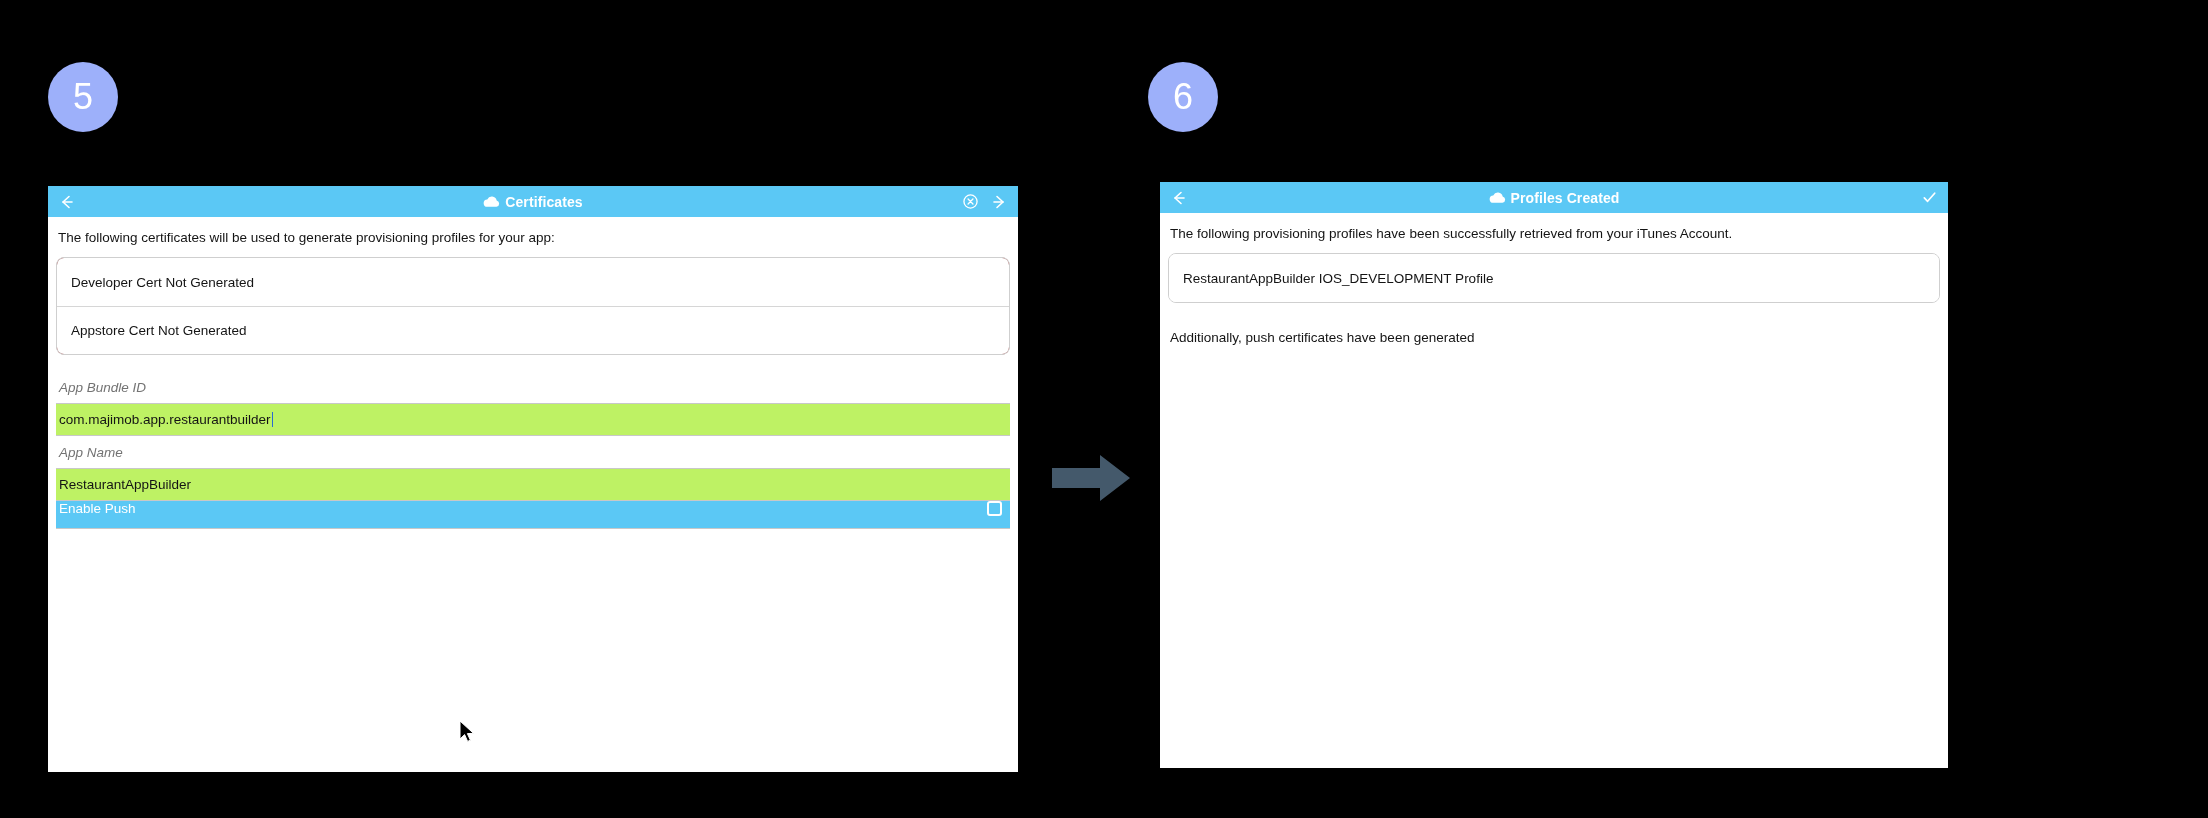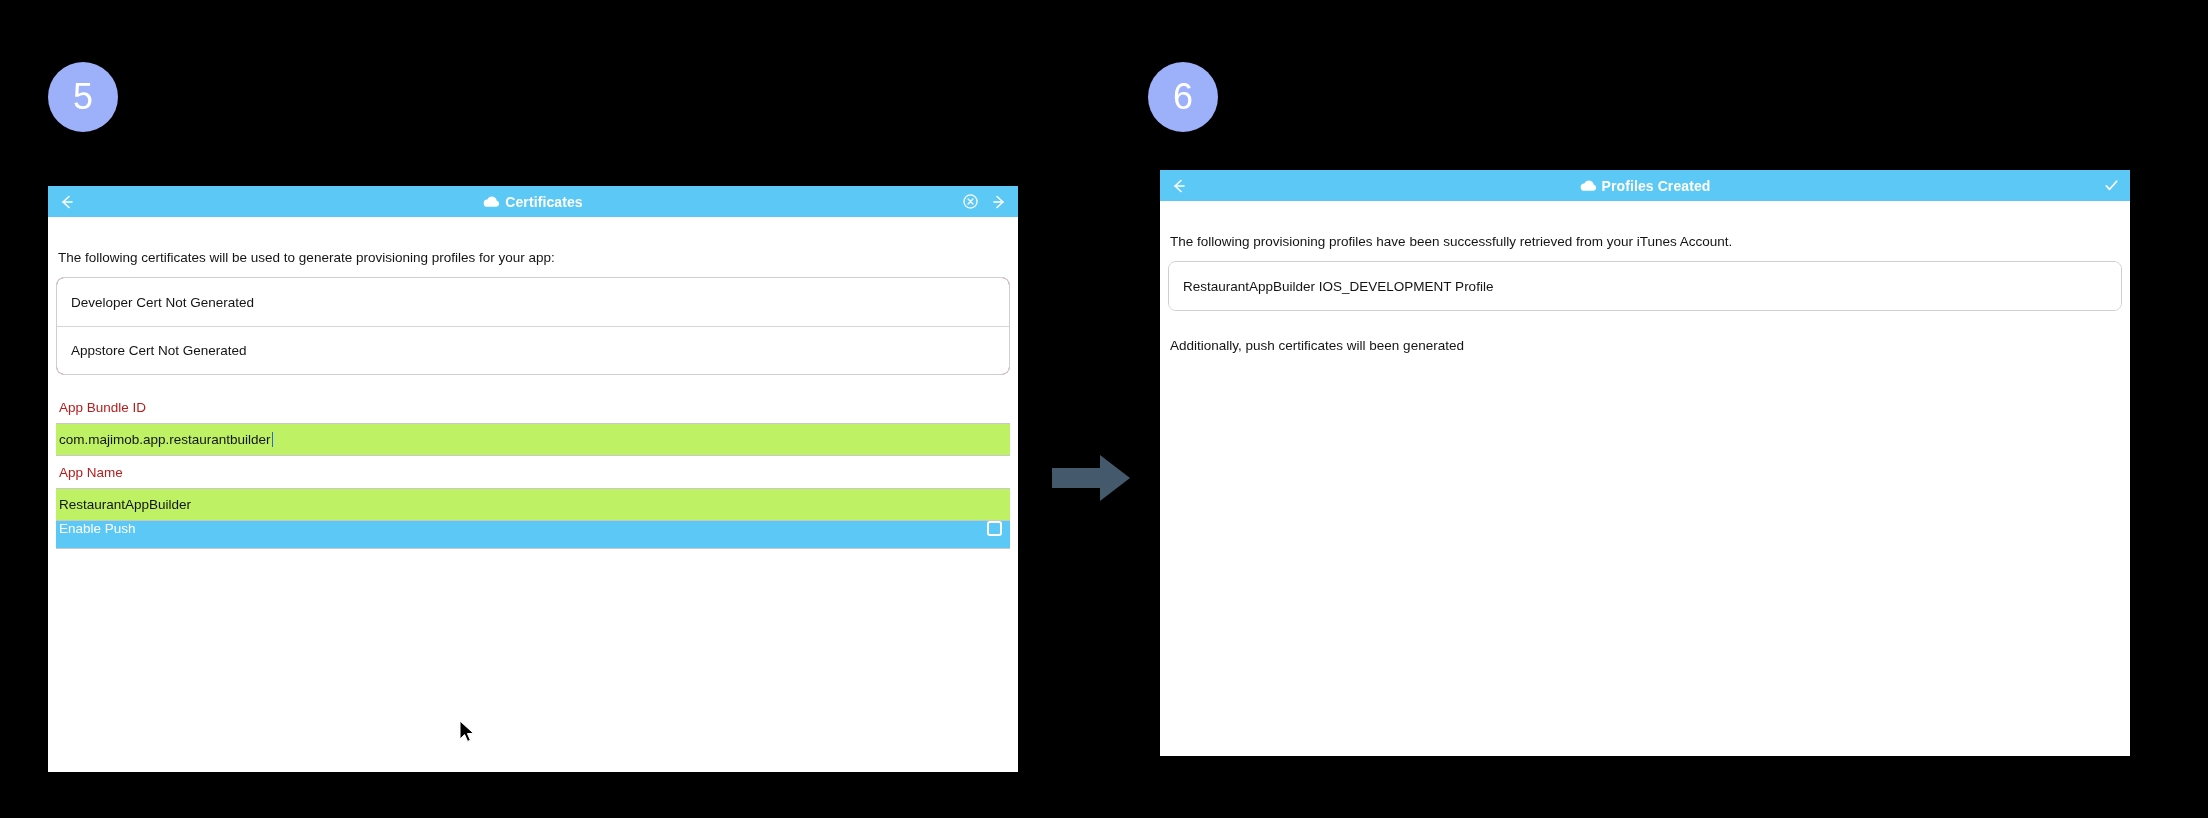--- a/index.html
+++ b/index.html
@@ -36,21 +36,21 @@
   #badge-5 { left: 48px;   top: 62px; }
   #badge-6 { left: 1148px; top: 62px; }
 
   
   .panel {
     position: absolute;
     background: #ffffff;
     overflow: hidden;
   }
   #panel-certificates { left: 48px;   top: 186px; width: 970px;  height: 586px; }
-  #panel-profiles     { left: 1160px; top: 170px; width: 970px;  height: 586px; }
+  #panel-profiles     { left: 1160px; top: 182px; width: 788px;  height: 586px; }
 
   .titlebar {
     position: relative;
     height: 31px;
     background: #5bc8f5;
     display: flex;
     align-items: center;
     padding: 0 10px;
   }
   .titlebar .tb-left   { display: flex; align-items: center; width: 60px; }
@@ -84,21 +84,20 @@
   .panel-body {
     padding: 0 8px;
     height: calc(100% - 31px);
     position: relative;
   }
   .intro-text {
     font-size: 13.5px;
     color: #141414;
     padding: 13px 2px 12px 2px;
     font-family: "Liberation Sans", sans-serif;
-    margin-top: 20px;
   }
 
   .card-list {
     border: 1px solid #cfcfcf;
     border-radius: 8px;
     background: #7f1d1d;
     overflow: hidden;
   }
   .card-row {
     height: 48px;
@@ -112,22 +111,23 @@
   .card-row + .card-row { border-top: 1px solid #d6d6d6; }
 
   
   .form-area { margin-top: 16px; }
   .field-label {
     height: 33px;
     display: flex;
     align-items: center;
     padding: 0 3px;
     font-size: 13.5px;
-    color: #b91c1c;
+    color: #737373;
     border-bottom: 1px solid #c8c8c8;
+    font-style: italic;
   }
   .field-input {
     height: 32px;
     display: flex;
     align-items: center;
     padding: 0 3px;
     font-size: 13.5px;
     color: #141414;
     border-bottom: 1px solid #c8c8c8;
     background: #bef264;
@@ -301,18 +301,18 @@
     </div>
 
     <div class="panel-body">
 
       <div class="intro-text">The following provisioning profiles have been successfully retrieved from your iTunes Account.</div>
 
       <div class="card-list">
         <div class="card-row">RestaurantAppBuilder IOS_DEVELOPMENT Profile</div>
       </div>
 
-      <div class="note-text">Additionally, push certificates will been generated</div>
+      <div class="note-text">Additionally, push certificates have been generated</div>
     </div>
 
   </div>
 
 </div>
 
 </body></html>

